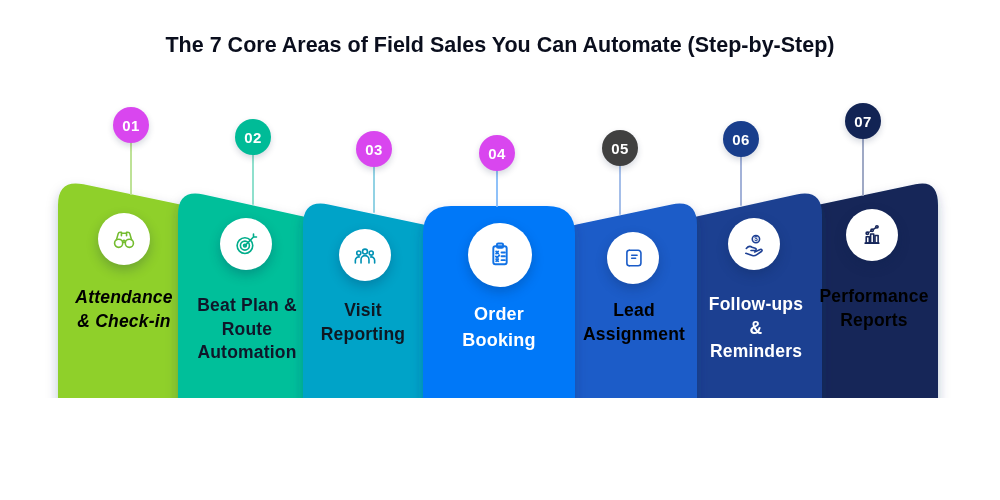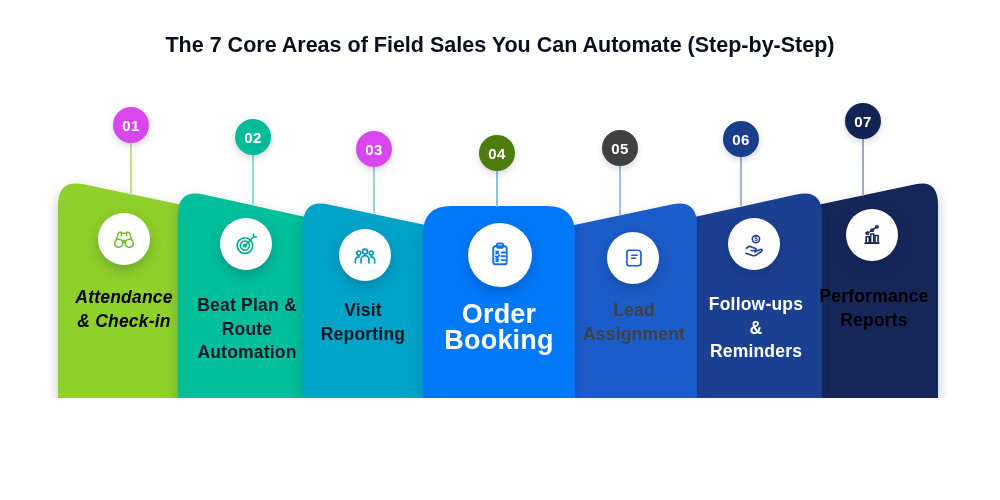--- a/index.html
+++ b/index.html
@@ -22,21 +22,21 @@
   .icon-circle{
     position:absolute;width:52px;height:52px;border-radius:50%;background:#ffffff;
     display:flex;align-items:center;justify-content:center;
     box-shadow:0 5px 12px rgba(10,30,70,0.25);
   }
   .icon-circle.big{width:64px;height:64px;}
   .label{
     position:absolute;width:170px;text-align:center;white-space:pre-line;
     font-weight:700;font-size:17.5px;line-height:23.5px;letter-spacing:0.2px;
   }
-  .label.big{font-size:27px;line-height:25.5px;}
+  .label.big{font-size:18px;line-height:25.5px;}
   
   .l1{left:130px;top:125px;height:70px;} .b1{left:113px;top:107px;}
   .i1{left:98px;top:213px;}  .t1{left:39px;top:286px;}
   .l2{left:252px;top:137px;height:68px;} .b2{left:235px;top:119px;}
   .i2{left:220px;top:218px;} .t2{left:162px;top:294px;}
   .l3{left:373px;top:149px;height:64px;} .b3{left:356px;top:131px;}
   .i3{left:339px;top:229px;} .t3{left:278px;top:299px;}
   .l4{left:496px;top:153px;height:54px;} .b4{left:479px;top:135px;}
   .i4{left:468px;top:223px;} .t4{left:414px;top:302px;}
   .l5{left:619px;top:148px;height:67px;} .b5{left:602px;top:130px;}
@@ -79,21 +79,21 @@
 
   <div class="badge b1" style="background-color: #d946ef;">
       <span>01</span>
     </div>
   <div class="badge b2" style="background-color: rgb(0, 187, 151);">
       <span>02</span>
     </div>
   <div class="badge b3" style="background-color: #d946ef;">
       <span>03</span>
     </div>
-  <div class="badge b4" style="background-color: #4d7c0f;">
+  <div class="badge b4" style="background-color: #d946ef;">
       <span>04</span>
     </div>
   <div class="badge b5" style="background-color: #404040;">
       <span>05</span>
     </div>
   <div class="badge b6" style="background-color: rgb(25, 62, 140);">
       <span>06</span>
     </div>
   <div class="badge b7" style="background-color: rgb(18, 36, 84);">
       <span>07</span>
@@ -179,21 +179,21 @@
 
   <div class="label t1" style="color: #000000; font-style: italic;">Attendance
 &amp; Check-in</div>
   <div class="label t2" style="color: #0f172a;">Beat Plan &amp;
 Route
 Automation</div>
   <div class="label t3" style="color: rgb(14, 24, 35);">Visit
 Reporting</div>
   <div class="label big t4" style="color: rgb(255, 255, 255);">Order
 Booking</div>
-  <div class="label t5" style="color: #404040;">Lead
+  <div class="label t5" style="color: #000000;">Lead
 Assignment</div>
   <div class="label t6" style="color: rgb(255, 255, 255);">Follow-ups
 &amp;
 Reminders</div>
   <div class="label t7" style="color: #000000;">Performance
 Reports</div>
 
 </div>
 
 </body></html>

